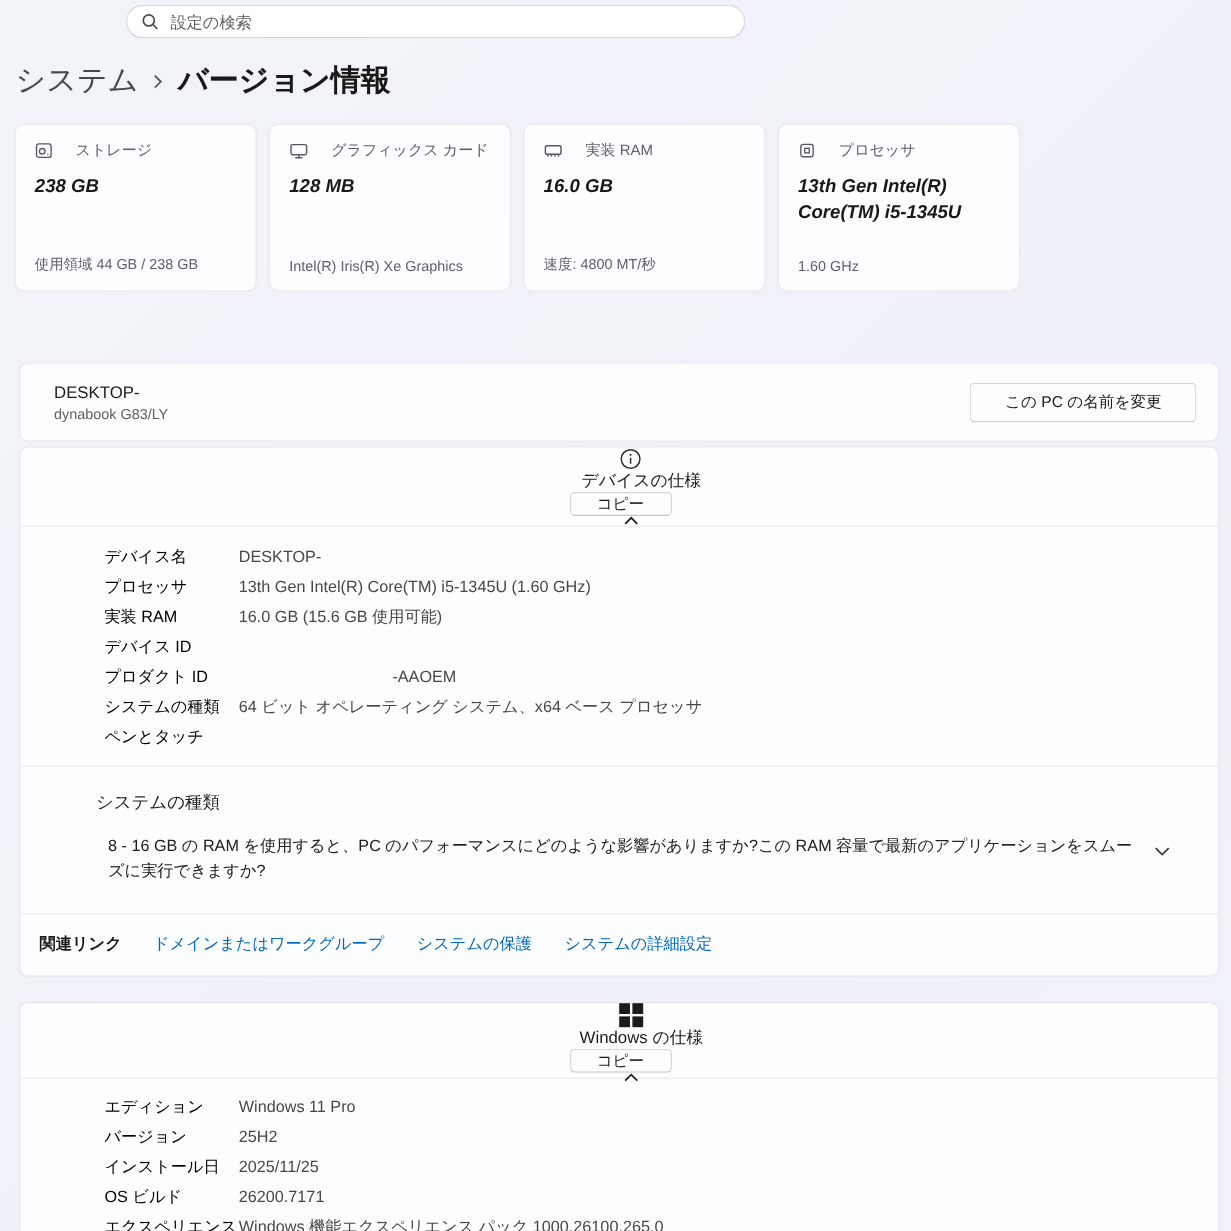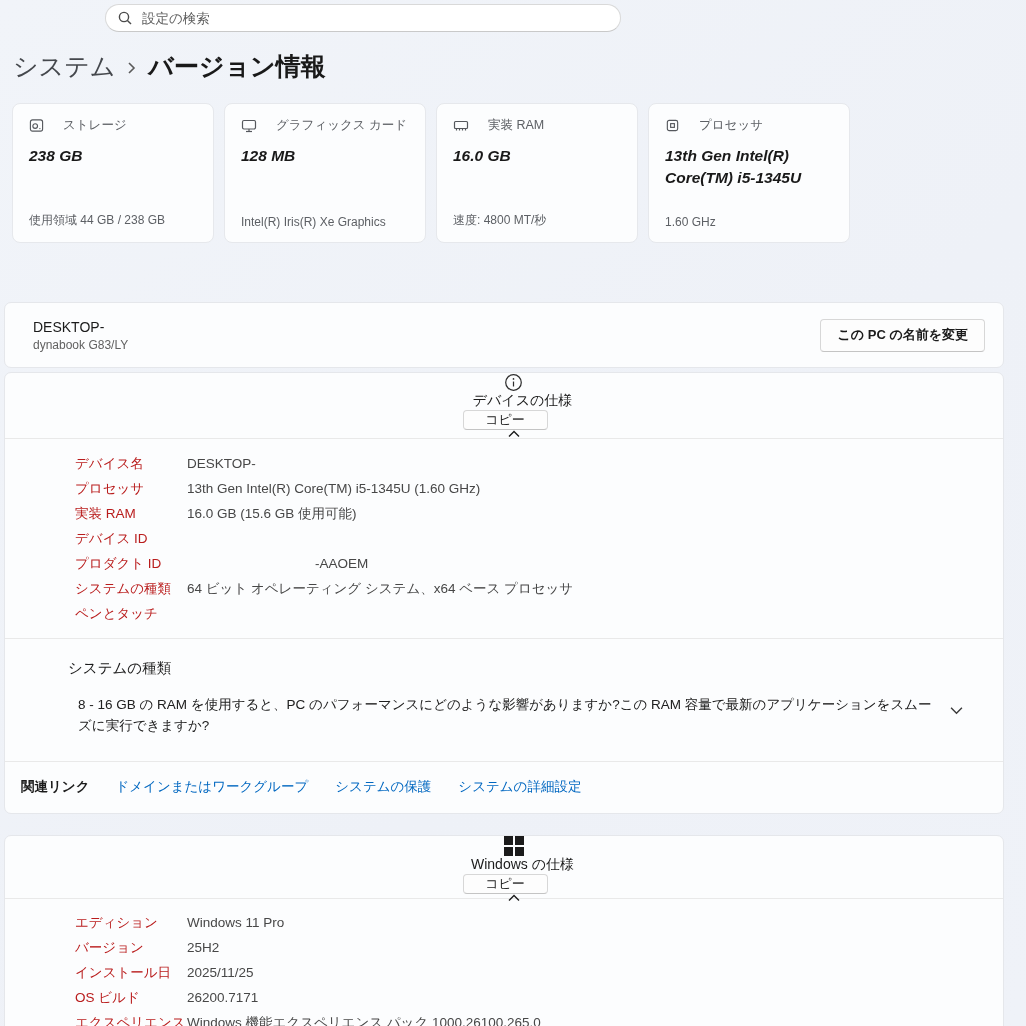--- a/index.html
+++ b/index.html
@@ -33,43 +33,43 @@
   .cards { position: absolute; left: 12px; top: 103px; display: flex; gap: 10px; }
   .card {
     width: 202px; height: 140px; background: #fcfdfe; border: 1px solid #e6e8ec;
     border-radius: 8px; padding: 13px 16px; position: relative;
   }
   .card-head { display: flex; align-items: center; gap: 19px; font-size: 12.5px; color: #5d6065; }
   .card-value { margin-top: 11px; font-size: 15.5px; font-weight: 700; color: #191919; line-height: 1.4; font-style: italic; }
   .card-caption { position: absolute; left: 16px; right: 12px; bottom: 13px; font-size: 12px; color: #5d6065; white-space: nowrap; }
   
   .panel {
-    position: absolute; left: 4px; width: 1000px; background: #fcfdfe;
+    position: absolute; left: 16px; width: 1000px; background: #fcfdfe;
     border: 1px solid #e5e7eb; border-radius: 7px;
   }
   .panel-name { top: 302px; height: 66px; display: flex; align-items: center; padding: 0 18px 0 28px; }
   .name-block { flex: 1; }
   .device-name { font-size: 14px; color: #1b1b1b; }
   .device-model { font-size: 12px; color: #616161; margin-top: 3px; }
   .btn {
     background: #fdfdfd; border: 1px solid #d7d7d7; border-bottom-color: #c4c4c4;
     border-radius: 4px; font-family: inherit; font-size: 13px; color: #1b1b1b; cursor: pointer;
   }
-  .rename-btn { height: 33px; padding: 0 16px; font-weight: bold; }
+  .rename-btn { height: 33px; padding: 0 28px; }
   .panel-device { top: 372px; }
   .panel-windows { top: 835px; height: 240px; }
   .expander-head { height: 65px; display: flex; align-items: center; padding: 0 11px 0 30px; cursor: pointer; flex-direction: column; }
   .expander-icon { width: 22px; display: flex; align-items: center; justify-content: center; }
   .expander-title { font-size: 14px; color: #1b1b1b; margin-left: 18px; flex: 1; }
   .copy-btn { width: 85px; height: 31px; margin-right: 17px; text-align: center; }
   .chev-btn { width: 32px; height: 30px; border: none; background: transparent; border-radius: 4px; cursor: pointer; display:flex; align-items:center; justify-content:center; }
   .divider { height: 1px; background: #e9e9e9; }
   .spec-rows { padding: 12px 0 12px 70px; }
   .spec-row { display: flex; height: 25px; align-items: center; font-size: 13.5px; }
-  .spec-label { width: 112px; color: #b91c1c; flex: 0 0 auto; }
+  .spec-label { width: 112px; color: #000000; flex: 0 0 auto; }
   .spec-value { color: #474747; }
   .spec-value.indent { padding-left: 128px; }
   .faq { padding: 20px 40px 24px 63px; position: relative; }
   .faq-title { font-size: 14.5px; color: #1b1b1b; }
   .faq-q {
     margin: 17px 0 0 10px; width: 855px; font-size: 13.5px; color: #202020; line-height: 1.55;
   }
   .faq-chev { position: absolute; right: 40px; top: 62px; cursor: pointer; }
   .related { height: 51px; display: flex; align-items: center; padding: 0 16px; font-size: 13.5px; }
   .related-label { font-weight: 700; color: #1b1b1b; margin-right: 26px; }

